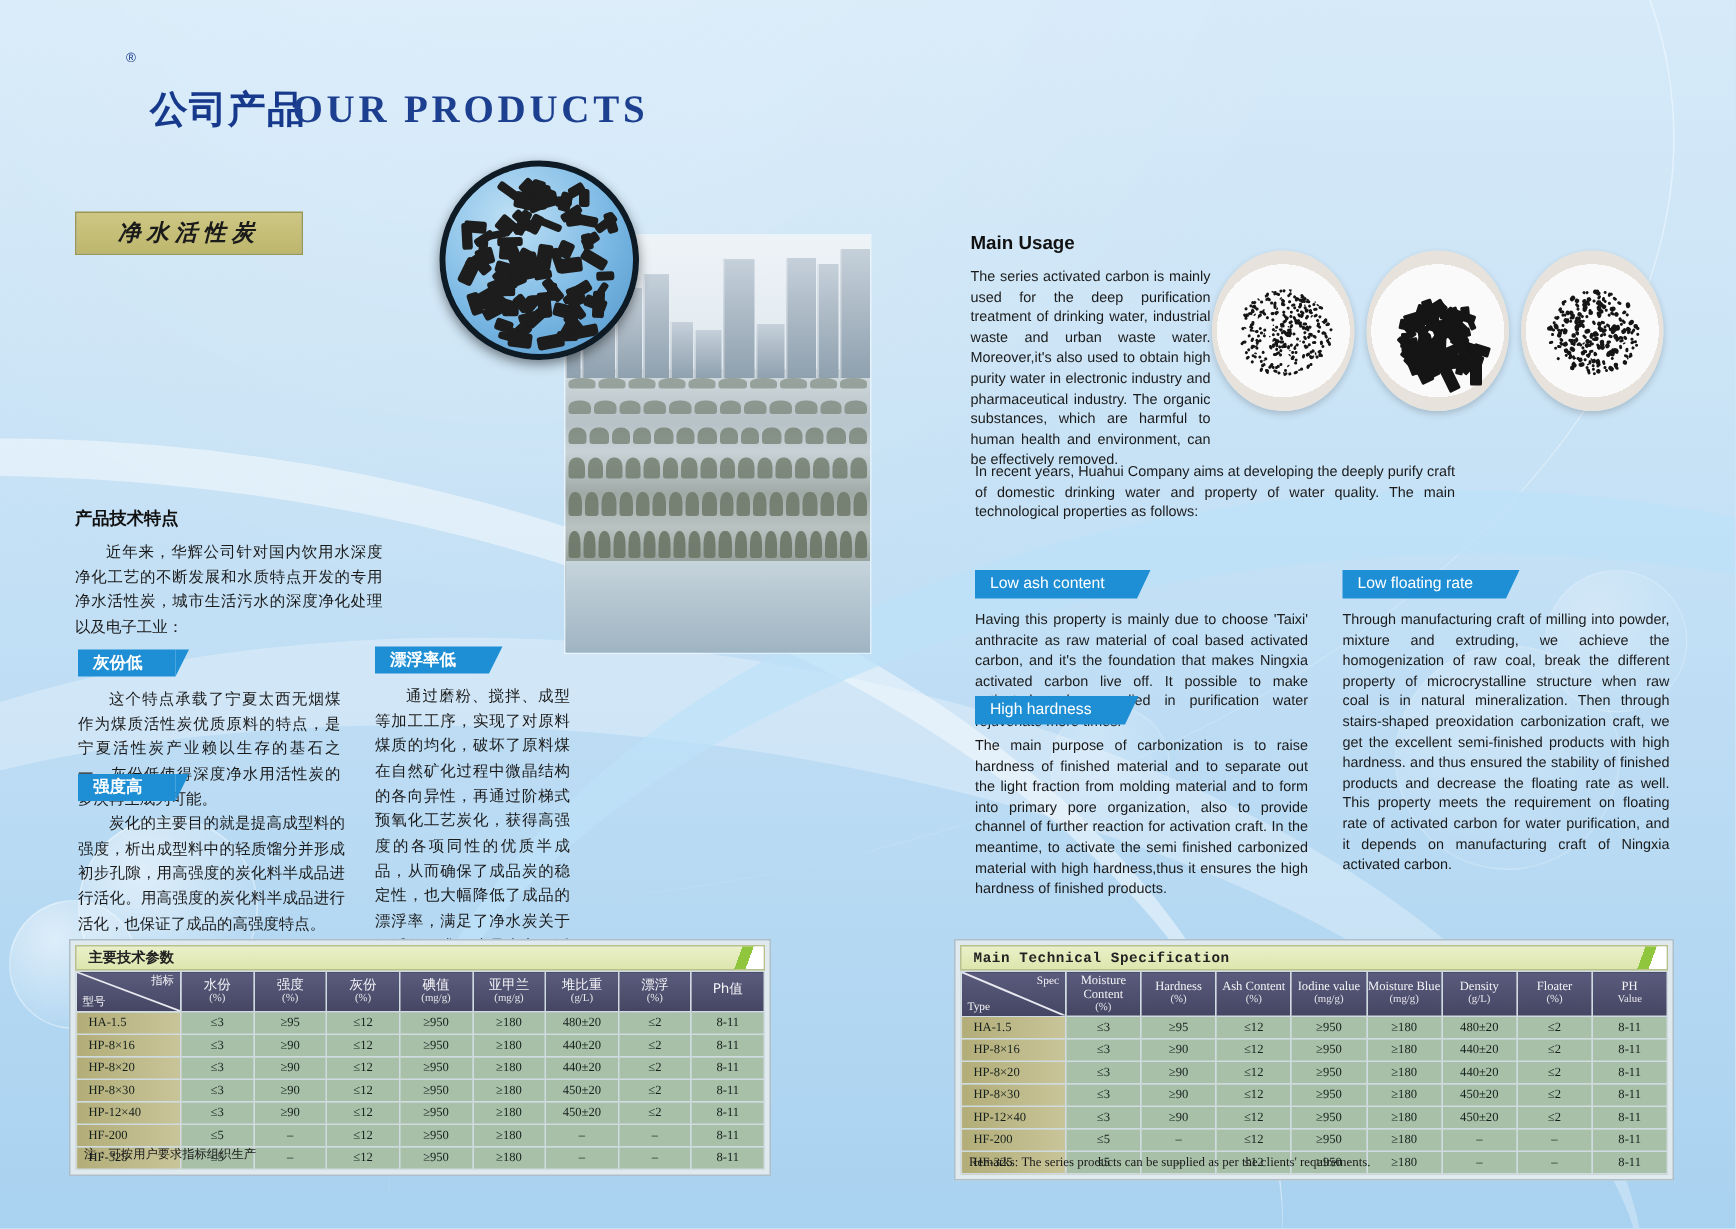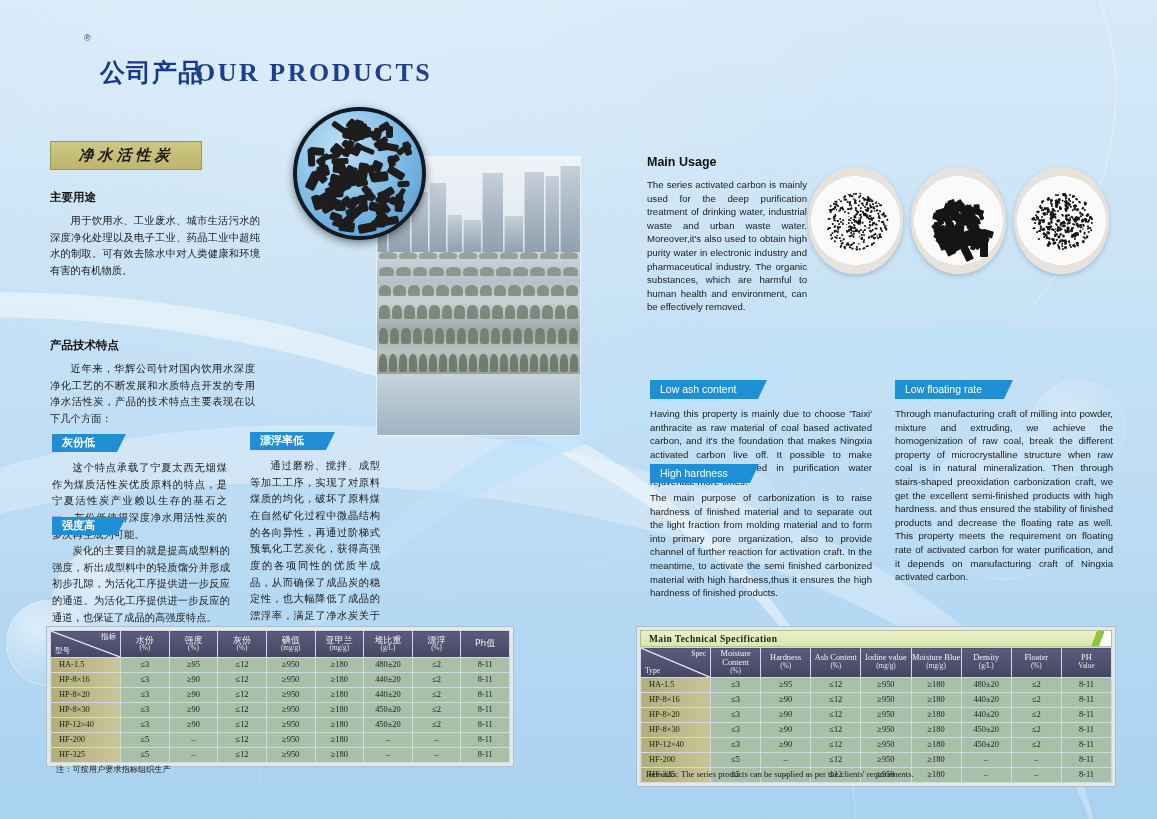--- a/index.html
+++ b/index.html
@@ -203,21 +203,21 @@
   .corner .cdiag { position:absolute; left:0; top:0; width:100%; height:100%; }
   .corner .ct { position:absolute; right:4px; top:2px; font-size:7.6px; }
   .corner .cb { position:absolute; left:4px; bottom:2px; font-size:7.6px; }
   .tbl-note { font-size: 8.2px; color: #1a1a1a; margin-top: 4px; padding-left: 4px;
               font-family: "DejaVu Sans", sans-serif; }
   .tbl-note.en { font-family: "Liberation Serif", serif; font-size: 8.6px; }
 
   #tblCN { left: 46px; top: 626px; width: 468px; }
   #tblEN { left: 636px; top: 626px; width: 480px; }
   #tblCN .tbl-title span { font-family: "DejaVu Sans", sans-serif; }
-  #tblEN .tbl-title span { font-family: Liberation Serif, serif; letter-spacing:.4px;}
+  #tblEN .tbl-title span { font-family: Liberation Mono, monospace; letter-spacing:.4px;}
   #tblCN thead th { font-family: "DejaVu Sans", sans-serif; font-size: 9px; }
   #tblCN thead th small { font-family: "Liberation Serif", serif; }
   #tblCN .corner .ct, #tblCN .corner .cb { font-family:"DejaVu Sans",sans-serif; }
   .note-outside { position: absolute; }
 </style>
 </head>
 <body>
 
 <div id="page">
 
@@ -236,38 +236,34 @@
   <div class="header">
     <div class="reg">®</div>
     <div class="logo-cn">公司产品</div>
     <div class="logo-en">OUR PRODUCTS</div>
   </div>
 
   <div class="gold-tag">
     <span>净水活性炭</span>
   </div>
 
-  <div class="blk-usage">
-    <div class="cn-h">主要用途</div>
-    <div class="cn-p">用于饮用水、工业废水、城市生活污水的深度净化处理以及电子工业、药品工业中超纯水的制取。可有效去除水中对人类健康和环境有害的有机物质。</div>
-  </div>
 
   <div class="blk-tech">
     <div class="cn-h">产品技术特点</div>
-    <div class="cn-p">近年来，华辉公司针对国内饮用水深度净化工艺的不断发展和水质特点开发的专用净水活性炭，产品的技术特点主要表现在以下几个方面：</div>
+    <div class="cn-p">近年来，华辉公司针对国内饮用水深度净化工艺的不断发展和水质特点开发的专用净水活性炭，城市生活污水的深度净化处理以及电子工业：</div>
   </div>
 
   <div class="blk-ash">
     <div class="tag-blue">灰份低</div>
     <div class="cn-p">这个特点承载了宁夏太西无烟煤作为煤质活性炭优质原料的特点，是宁夏活性炭产业赖以生存的基石之一。灰份低使得深度净水用活性炭的多次再生成为可能。</div>
   </div>
 
   <div class="blk-str">
     <div class="tag-blue">强度高</div>
-    <div class="cn-p">炭化的主要目的就是提高成型料的强度，析出成型料中的轻质馏分并形成初步孔隙，为活化工序提供进一步反应的通道。为活化工序提供进一步反应的通道，也保证了成品的高强度特点。</div>
+    <div class="cn-p">炭化的主要目的就是提高成型料的强度，析出成型料中的轻质馏分并形成初步孔隙，用高强度的炭化料半成品进行活化。用高强度的炭化料半成品进行活化，也保证了成品的高强度特点。</div>
   </div>
 
   <div class="blk-flo">
     <div class="tag-blue">漂浮率低</div>
     <div class="cn-p">通过磨粉、搅拌、成型等加工工序，实现了对原料煤质的均化，破坏了原料煤在自然矿化过程中微晶结构的各向异性，再通过阶梯式预氧化工艺炭化，获得高强度的各项同性的优质半成品，从而确保了成品炭的稳定性，也大幅降低了成品的漂浮率，满足了净水炭关于漂浮的要求。这是由宁夏活性炭加工工艺决定的。</div>
   </div>
 
   <div class="photo">
     <div class="sky"></div>
     <div id="skyline" style="position: absolute; left: 0px; top: 8%; width: 100%; height: 26%;">
@@ -1155,38 +1151,42 @@
           <div style="position:absolute;background:#151515;border-radius:50%;left:16.4px;top:52.1px;width:2.1px;height:1.7px;transform:rotate(57deg);"></div>
           <div style="position:absolute;background:#151515;border-radius:50%;left:9.6px;top:18.2px;width:1.9px;height:2.1px;transform:rotate(142deg);"></div>
           <div style="position:absolute;background:#151515;border-radius:50%;left:45.6px;top:34.1px;width:2.6px;height:2.3px;transform:rotate(126deg);"></div>
           <div style="position:absolute;background:#151515;border-radius:50%;left:52.2px;top:11.9px;width:2.9px;height:3.5px;transform:rotate(171deg);"></div>
           <div style="position:absolute;background:#151515;border-radius:50%;left:14.0px;top:45.1px;width:2.3px;height:2.5px;transform:rotate(10deg);"></div>
         </div>
     </div>
   </div>
 
   <div class="blk-tp">
+    <div class="en-p">In recent years, Huahui Company aims at developing the deeply purify craft of domestic drinking water and property of water quality.  The main technological properties as follows:</div>
   </div>
 
   <div class="blk-low-ash">
     <div class="tag-blue en">Low ash content</div>
     <div class="en-p">Having this property is mainly due to choose 'Taixi' anthracite as raw material of coal based activated carbon, and it's the foundation that makes Ningxia activated carbon live off. It possible to make activated carbon applied in purification water rejuvenate more times.</div>
   </div>
 
   <div class="blk-high-hd">
     <div class="tag-blue en">High hardness</div>
     <div class="en-p">The main purpose of carbonization is to raise hardness of finished material and to separate out the light fraction from molding material and to form into primary pore organization, also to provide channel of further reaction for activation craft. In the meantime, to activate the semi finished carbonized material with high hardness,thus it ensures the high hardness of finished products.</div>
   </div>
 
   <div class="blk-low-flo">
     <div class="tag-blue en">Low floating rate</div>
     <div class="en-p">Through manufacturing craft of milling into powder, mixture and extruding, we achieve the homogenization of raw coal, break the different property of microcrystalline structure when raw coal is in natural mineralization. Then through stairs-shaped preoxidation carbonization craft, we get the excellent semi-finished products with high hardness. and thus ensured the stability of finished products and decrease the floating rate as well. This property meets the requirement on floating rate of activated carbon for water purification, and it depends on manufacturing craft of Ningxia activated carbon.</div>
   </div>
 
   <div class="tbl-wrap" id="tblCN">
+    <div class="tbl-title">
+      <span>主要技术参数</span>
+    </div>
     <table class="spec">
         <colgroup>
           <col style="width:70px">
           <col>
           <col>
           <col>
           <col>
           <col>
           <col>
           <col>

